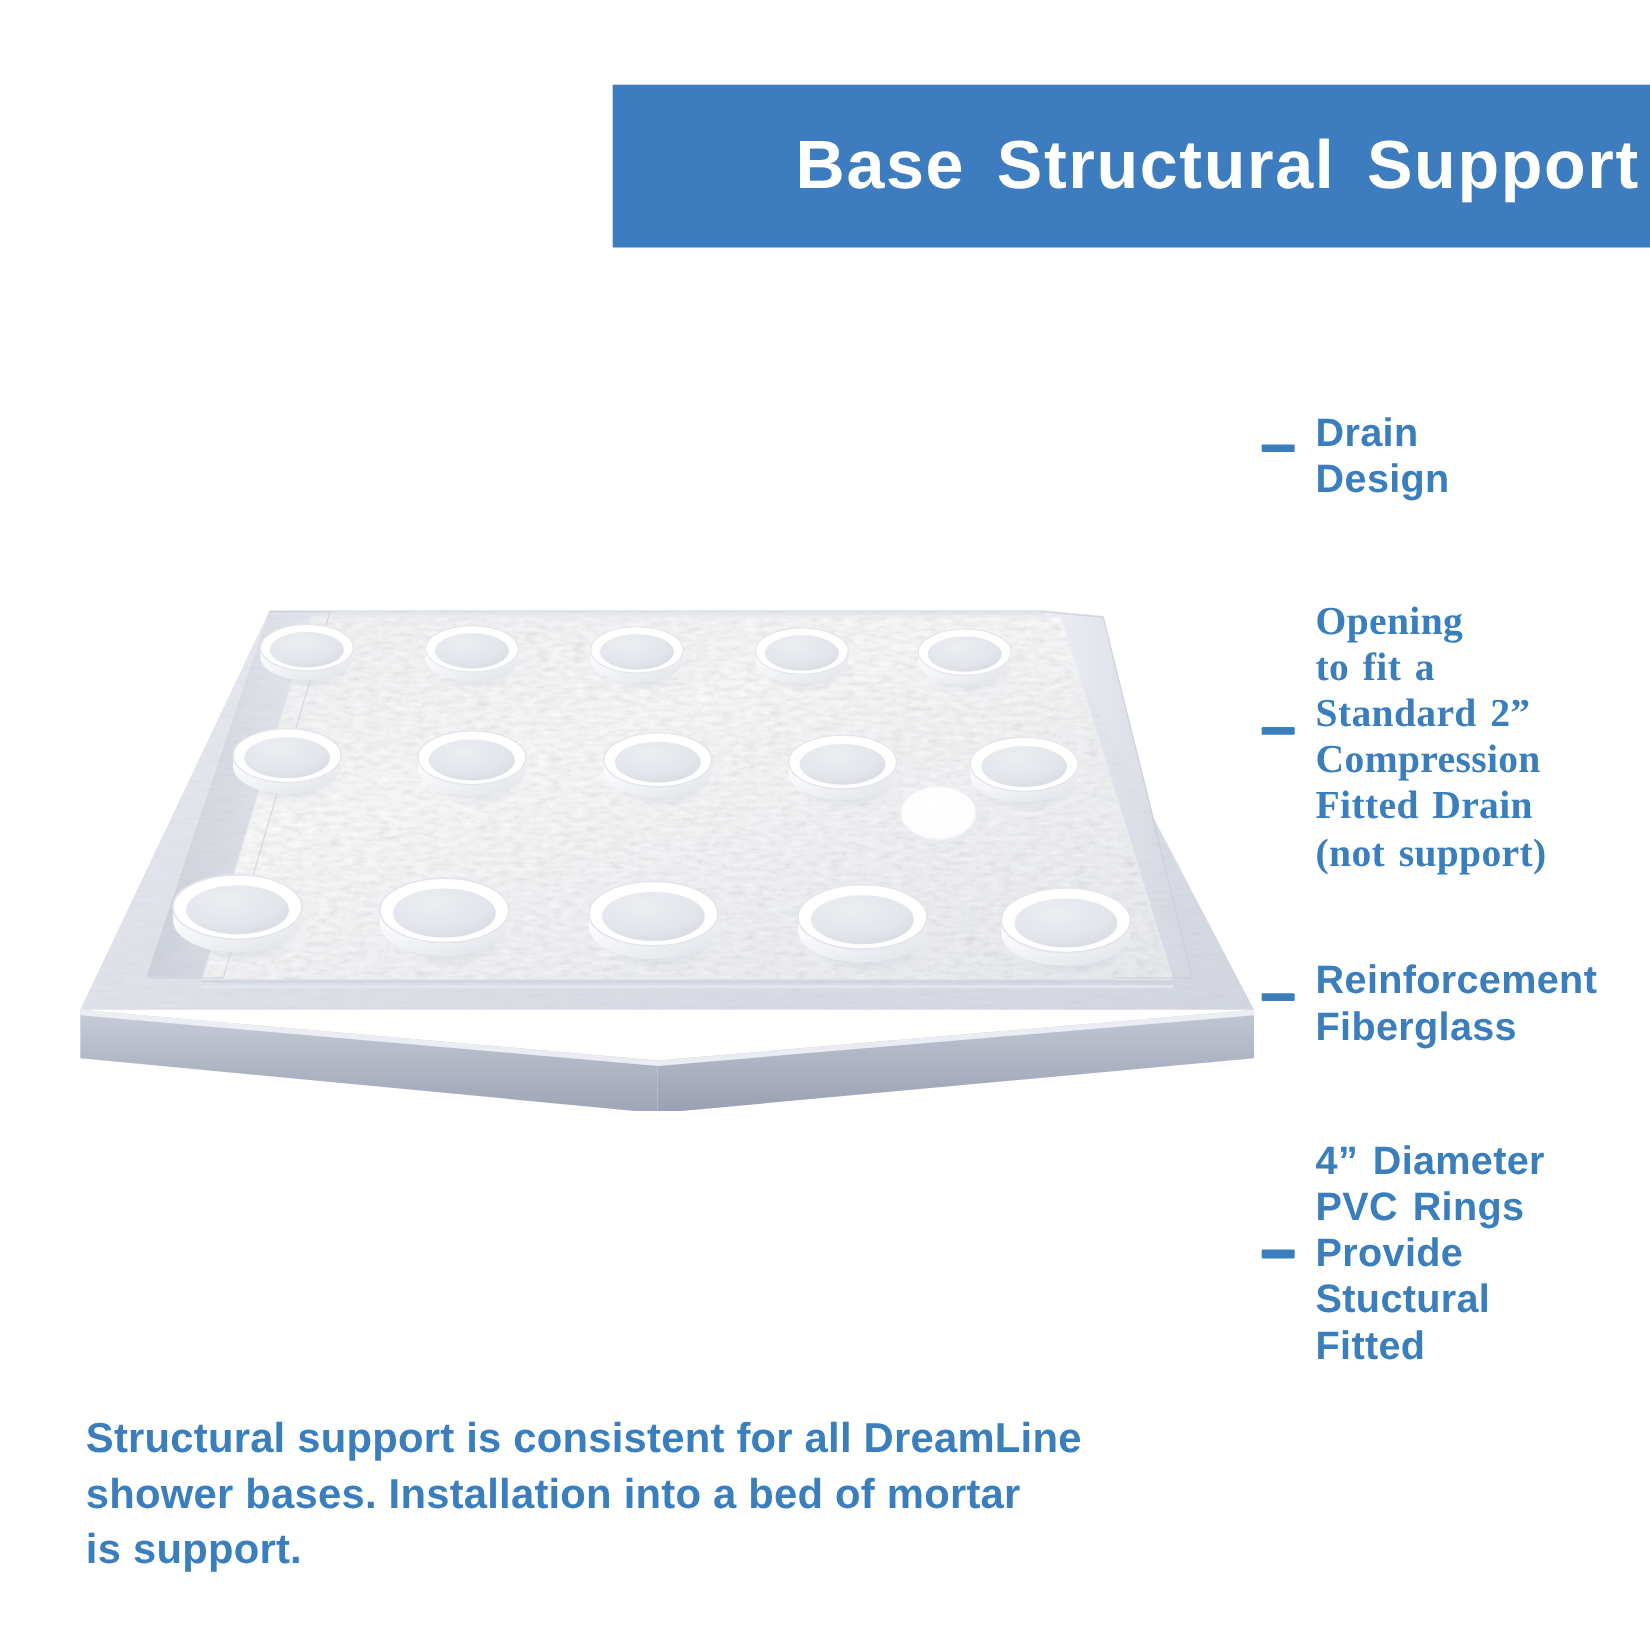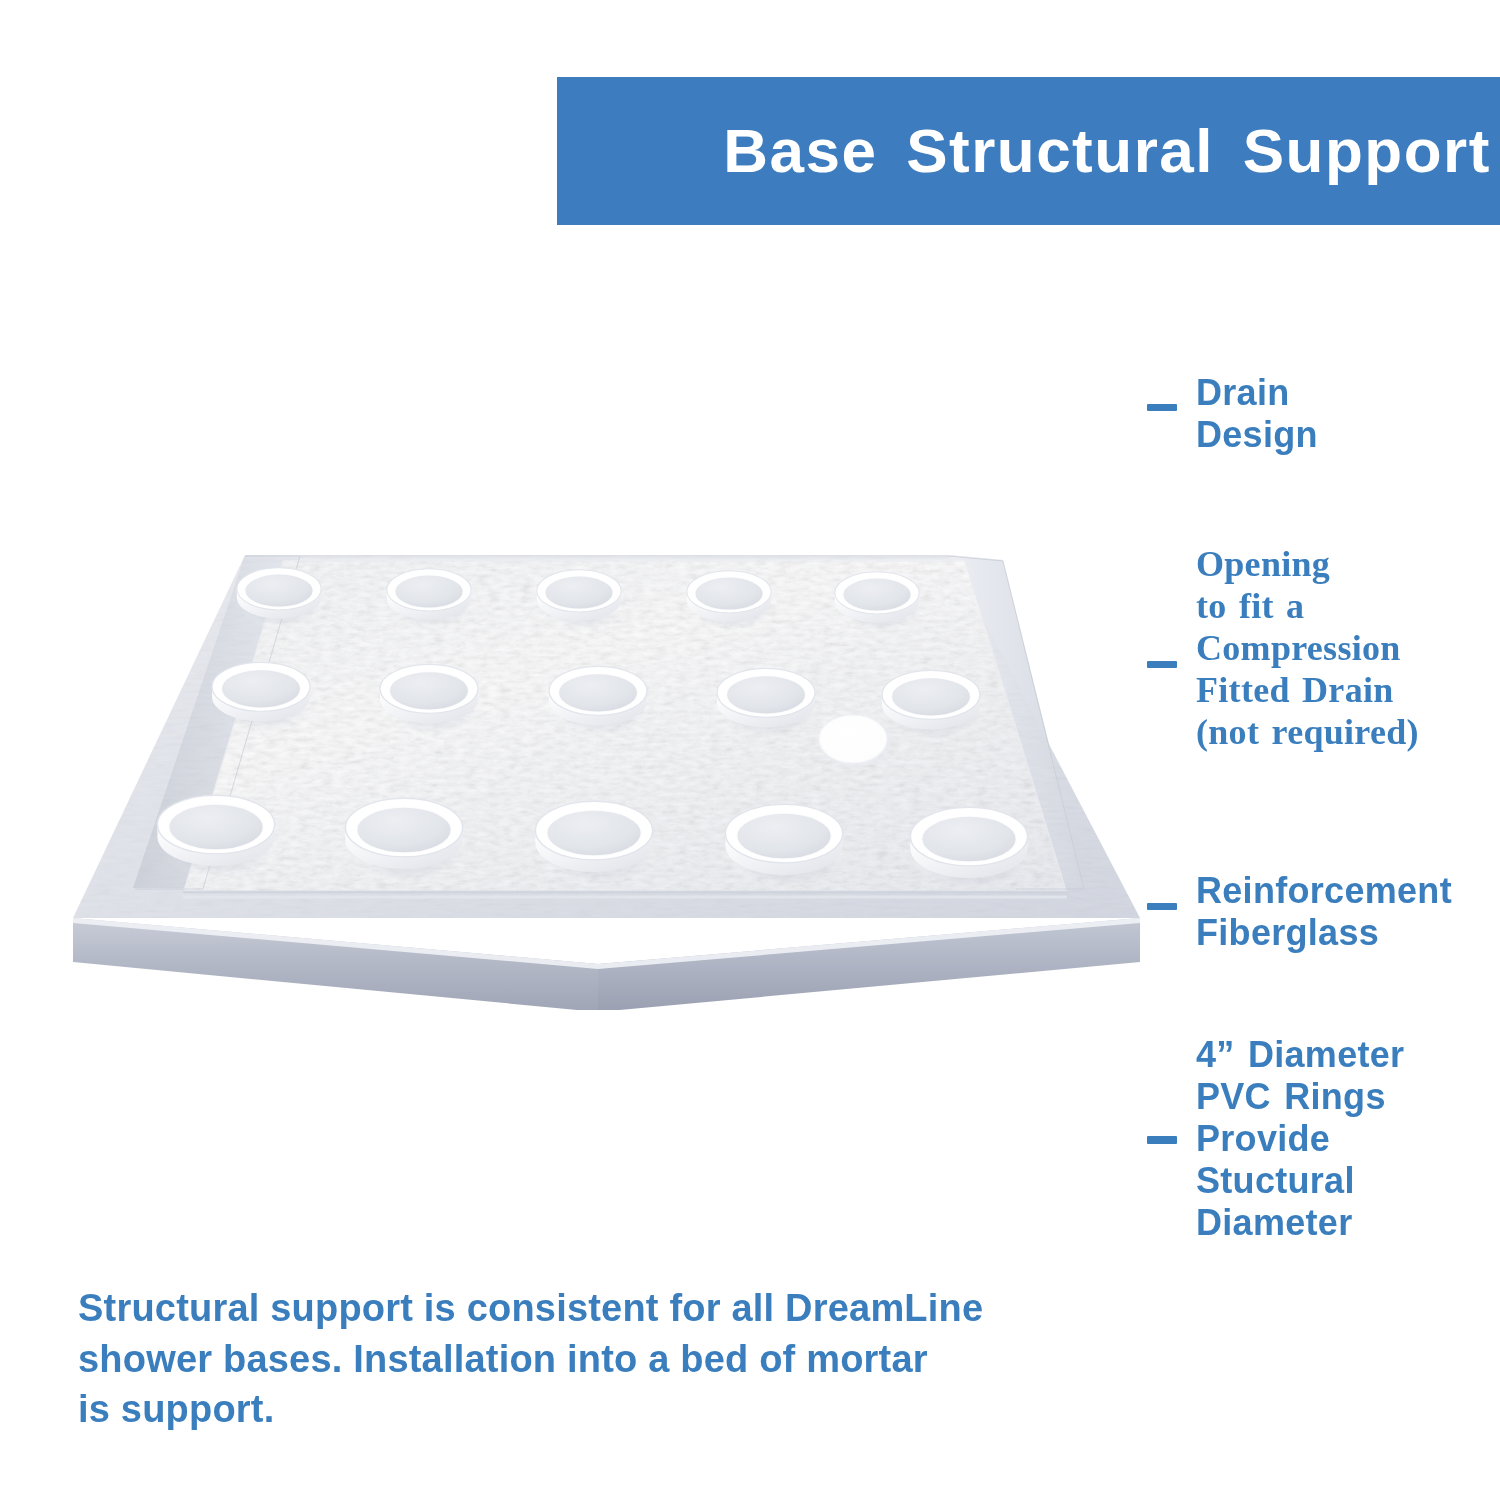--- a/index.html
+++ b/index.html
@@ -260,37 +260,38 @@
 <div class="dash" id="dash-smart-design"></div>
 <div class="callout" id="callout-smart-design">
   <span class="line">Drain</span>
   <span class="line">Design</span>
 </div>
 
 <div class="dash" id="dash-drain-opening"></div>
 <div class="callout" id="callout-drain-opening">
   <span class="line">Opening</span>
   <span class="line">to fit a</span>
+  <span class="line">Standard 2”</span>
   <span class="line">Compression</span>
   <span class="line">Fitted Drain</span>
-  <span class="line">(not required)</span>
+  <span class="line">(not support)</span>
 </div>
 
 <div class="dash" id="dash-fiberglass"></div>
 <div class="callout" id="callout-fiberglass">
   <span class="line">Reinforcement</span>
   <span class="line">Fiberglass</span>
 </div>
 
 <div class="dash" id="dash-pvc-rings"></div>
 <div class="callout" id="callout-pvc-rings">
   <span class="line">4” Diameter</span>
   <span class="line">PVC Rings</span>
   <span class="line">Provide</span>
   <span class="line">Stuctural</span>
-  <span class="line">Diameter</span>
+  <span class="line">Fitted</span>
 </div>
 
 <div id="bottom-caption">
   <span class="line">Structural support is consistent for all DreamLine</span>
   <span class="line">shower bases. Installation into a bed of mortar</span>
   <span class="line">is support.</span>
 </div>
 
 </body></html>

